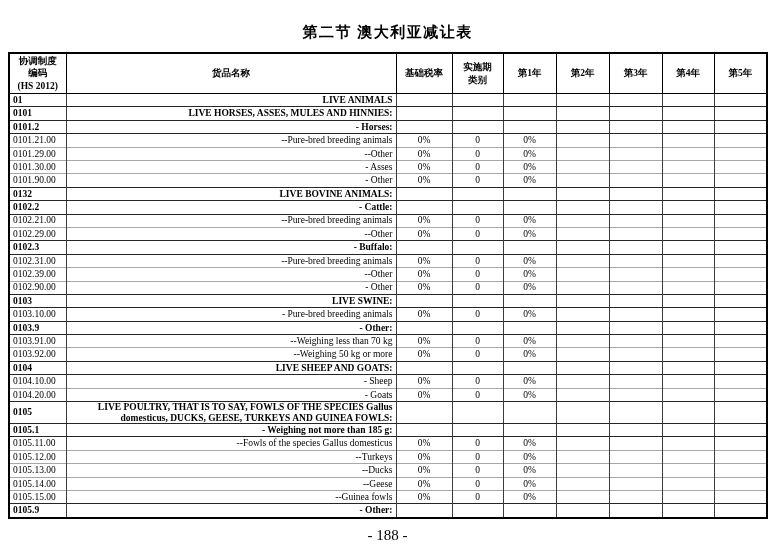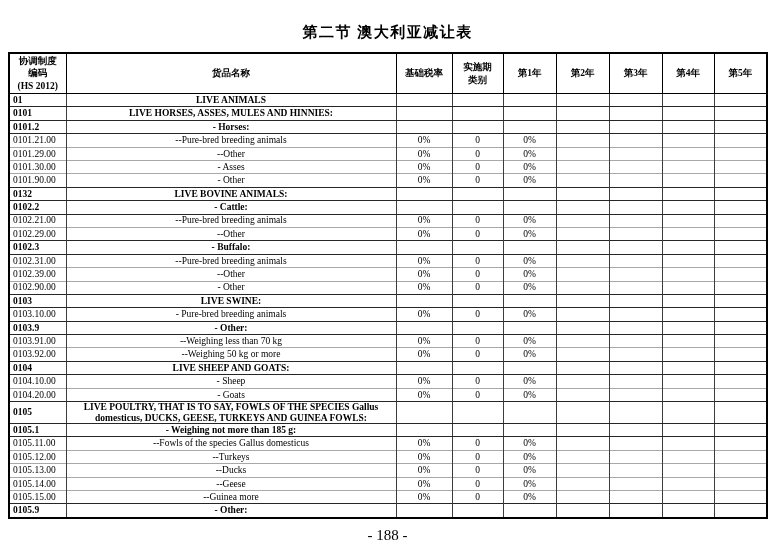--- a/index.html
+++ b/index.html
@@ -26,21 +26,21 @@
   }
   .hl { display:block; }
   td {
     border-left:1px solid #3c3c3c;
     border-top:1px solid #a8a8a8;
     font-size:9.5px; height:12.4px; line-height:10.5px;
     padding:0 3px; vertical-align:middle; text-align:center;
     overflow:hidden; white-space:nowrap;
   }
   td:first-child { text-align:left; border-left:none; }
-  td:nth-child(2) { text-align:center; white-space:normal; }
+  td:nth-child(2) { text-align:right; white-space:normal; }
   tr.b td { font-weight:bold; border-top:1px solid #262626; border-bottom:1px solid #262626; }
   .footer {
     position:absolute; top:527px; left:0; width:100%;
     text-align:center; font-size:15px;
   }
 </style>
 </head>
 <body>
 
 <div class="page">
@@ -394,21 +394,21 @@
           <td>0%</td>
           <td>0</td>
           <td>0%</td>
           <td></td>
           <td></td>
           <td></td>
           <td></td>
         </tr>
         <tr>
           <td>0105.15.00</td>
-          <td>--Guinea more</td>
+          <td>--Guinea fowls</td>
           <td>0%</td>
           <td>0</td>
           <td>0%</td>
           <td></td>
           <td></td>
           <td></td>
           <td></td>
         </tr>
         <tr class="b">
           <td>0105.9</td>

